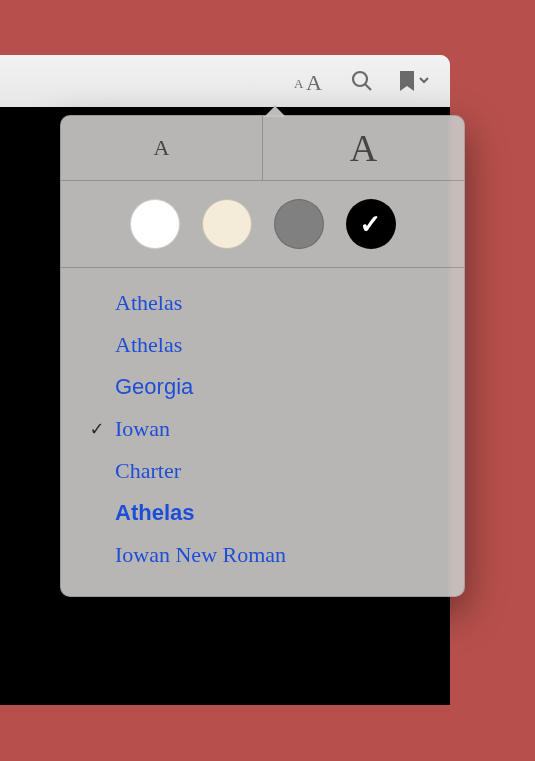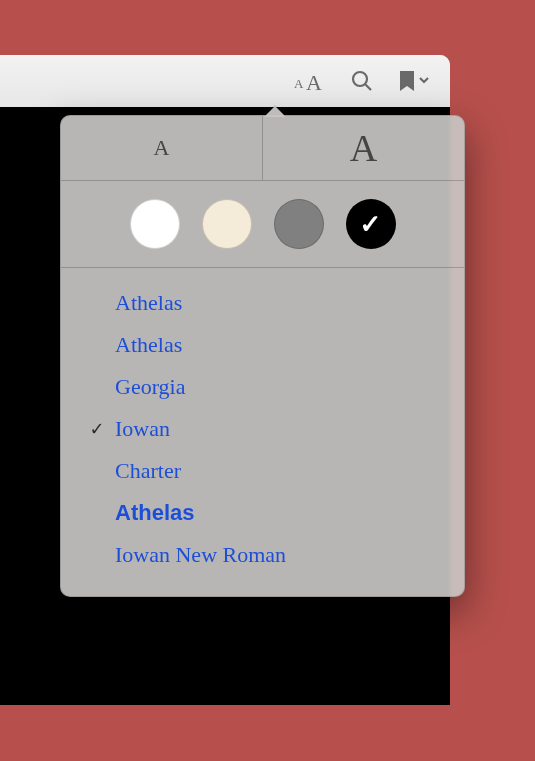--- a/index.html
+++ b/index.html
@@ -145,21 +145,21 @@
     color: #2a2a2a;
     visibility: hidden;
   }
   .font-row.selected .tick { visibility: visible; }
   .font-row .flabel {
     font-size: 22px;
     color: #1d4ed8;
   }
   .ff-athelas { font-family: Athelas, Georgia, serif; }
   .ff-charter { font-family: Charter, Georgia, serif; }
-  .ff-georgia { font-family: Liberation Serif, serif; }
+  .ff-georgia { font-family: Liberation Sans, sans-serif; }
   .ff-iowan { font-family: "Iowan Old Style", Georgia, serif; }
   .ff-palatino { font-family: Palatino, "Palatino Linotype", serif; }
   .ff-sf { font-family: -apple-system, "Helvetica Neue", Arial, sans-serif; }
   .ff-seravek { font-family: Seravek, -apple-system, Arial, sans-serif; font-weight:600; }
   .ff-tnr { font-family: "Times New Roman", Times, serif; }
 
 </style>
 </head>
 <body>
 

